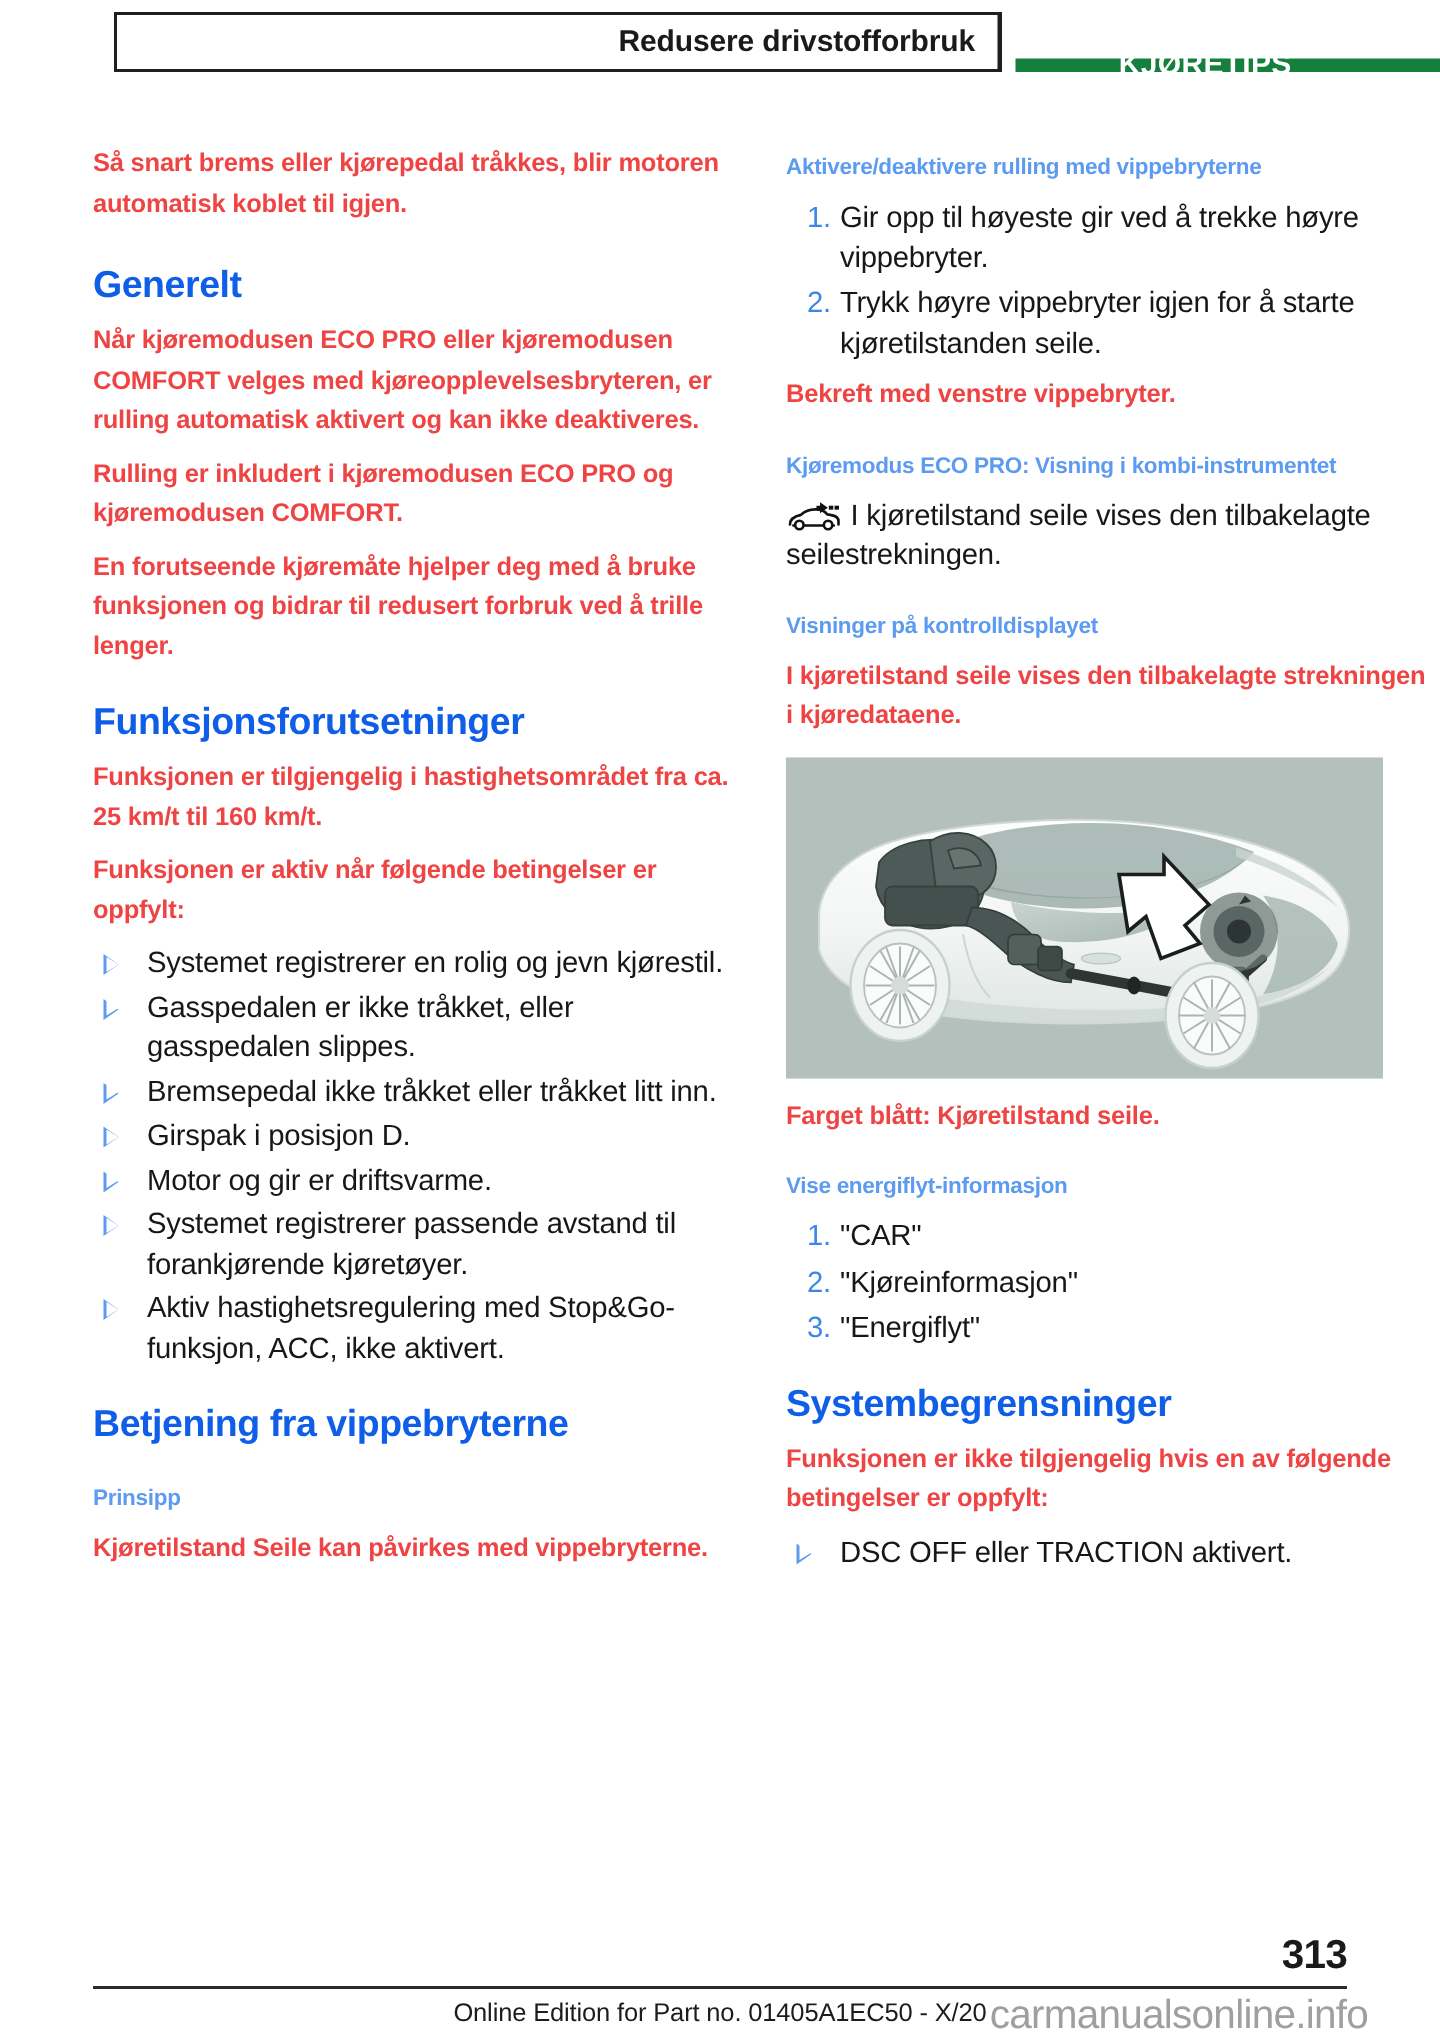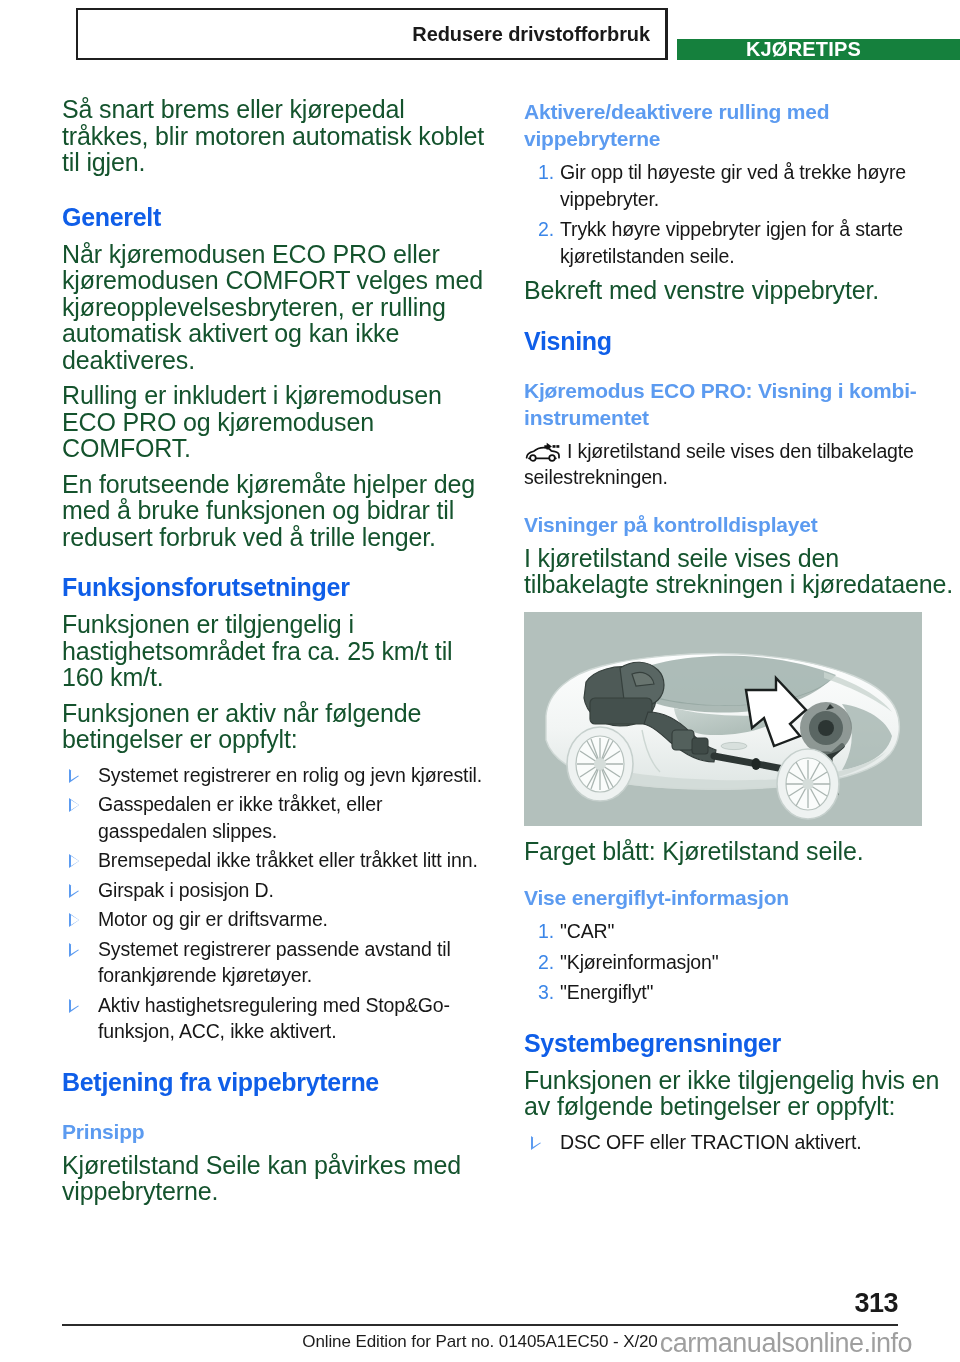--- a/index.html
+++ b/index.html
@@ -16,21 +16,21 @@
     position: relative;
     overflow: hidden;
   }
 
   
   .header {
     position: absolute;
     top: 8px;
     left: 62px;
     right: 0;
-    height: 52px;
+    height: 40px;
     display: flex;
     align-items: stretch;
     padding-left: 14px;
   }
   .header-crumb {
     flex: 0 0 592px;
     border: 2px solid #1f1f1f;
     border-right: 3px solid #1f1f1f;
     background: #ffffff;
     display: flex;
@@ -73,40 +73,41 @@
   }
   .col {
     width: 430px;
     padding-top: 0;
   }
   .col-left  { margin-left: 62px; }
   .col-right { margin-left: 32px; }
 
   
   p.body {
-    font-size: 25px;
+    font-size: 17px;
     line-height: 26.5px;
-    color: #14532d;
+    color: #ef4444;
     margin-bottom: 9px;
     letter-spacing: -0.15px;
+    font-weight: bold;
   }
 
   h2.h-major {
     font-size: 25px;
     line-height: 31px;
     font-weight: 700;
     color: #0f5ee8;
     margin-top: 22px;
     margin-bottom: 8px;
     letter-spacing: -0.3px;
   }
   h2.h-major.first { margin-top: 26px; }
 
   h3.h-sub {
-    font-size: 21px;
+    font-size: 15px;
     line-height: 27px;
     font-weight: 700;
     color: #5c9bf0;
     margin-top: 20px;
     margin-bottom: 7px;
     letter-spacing: -0.2px;
   }
   h3.h-sub.tight { margin-top: 2px; }
 
   
@@ -287,21 +288,20 @@
 
   <div class="col col-right">
 
     <h3 class="h-sub tight">Aktivere/deaktivere rulling med vippebryterne</h3>
     <ol class="num-list">
       <li><span class="num">1.</span><span>Gir opp til høyeste gir ved å trekke høyre vippebryter.</span></li>
       <li><span class="num">2.</span><span>Trykk høyre vippebryter igjen for å starte kjøretilstanden seile.</span></li>
     </ol>
     <p class="body">Bekreft med venstre vippebryter.</p>
 
-    <h2 class="h-major">Visning</h2>
 
     <h3 class="h-sub">Kjøremodus ECO PRO: Visning i kombi-instrumentet</h3>
     <p class="icon-para">
       <span class="sail-icon">
         <svg viewBox="0 0 46 26" xmlns="http://www.w3.org/2000/svg">
           <g fill="#111">
             <path d="M27.5 2.2 L33.8 6.6 L27.5 11.0 L27.5 8.2 L24.6 8.2 L24.6 5.0 L27.5 5.0 Z"></path>
             <rect x="34.6" y="5.0" width="3.6" height="3.2"></rect>
             <rect x="39.2" y="5.0" width="3.6" height="3.2"></rect>
           </g>

